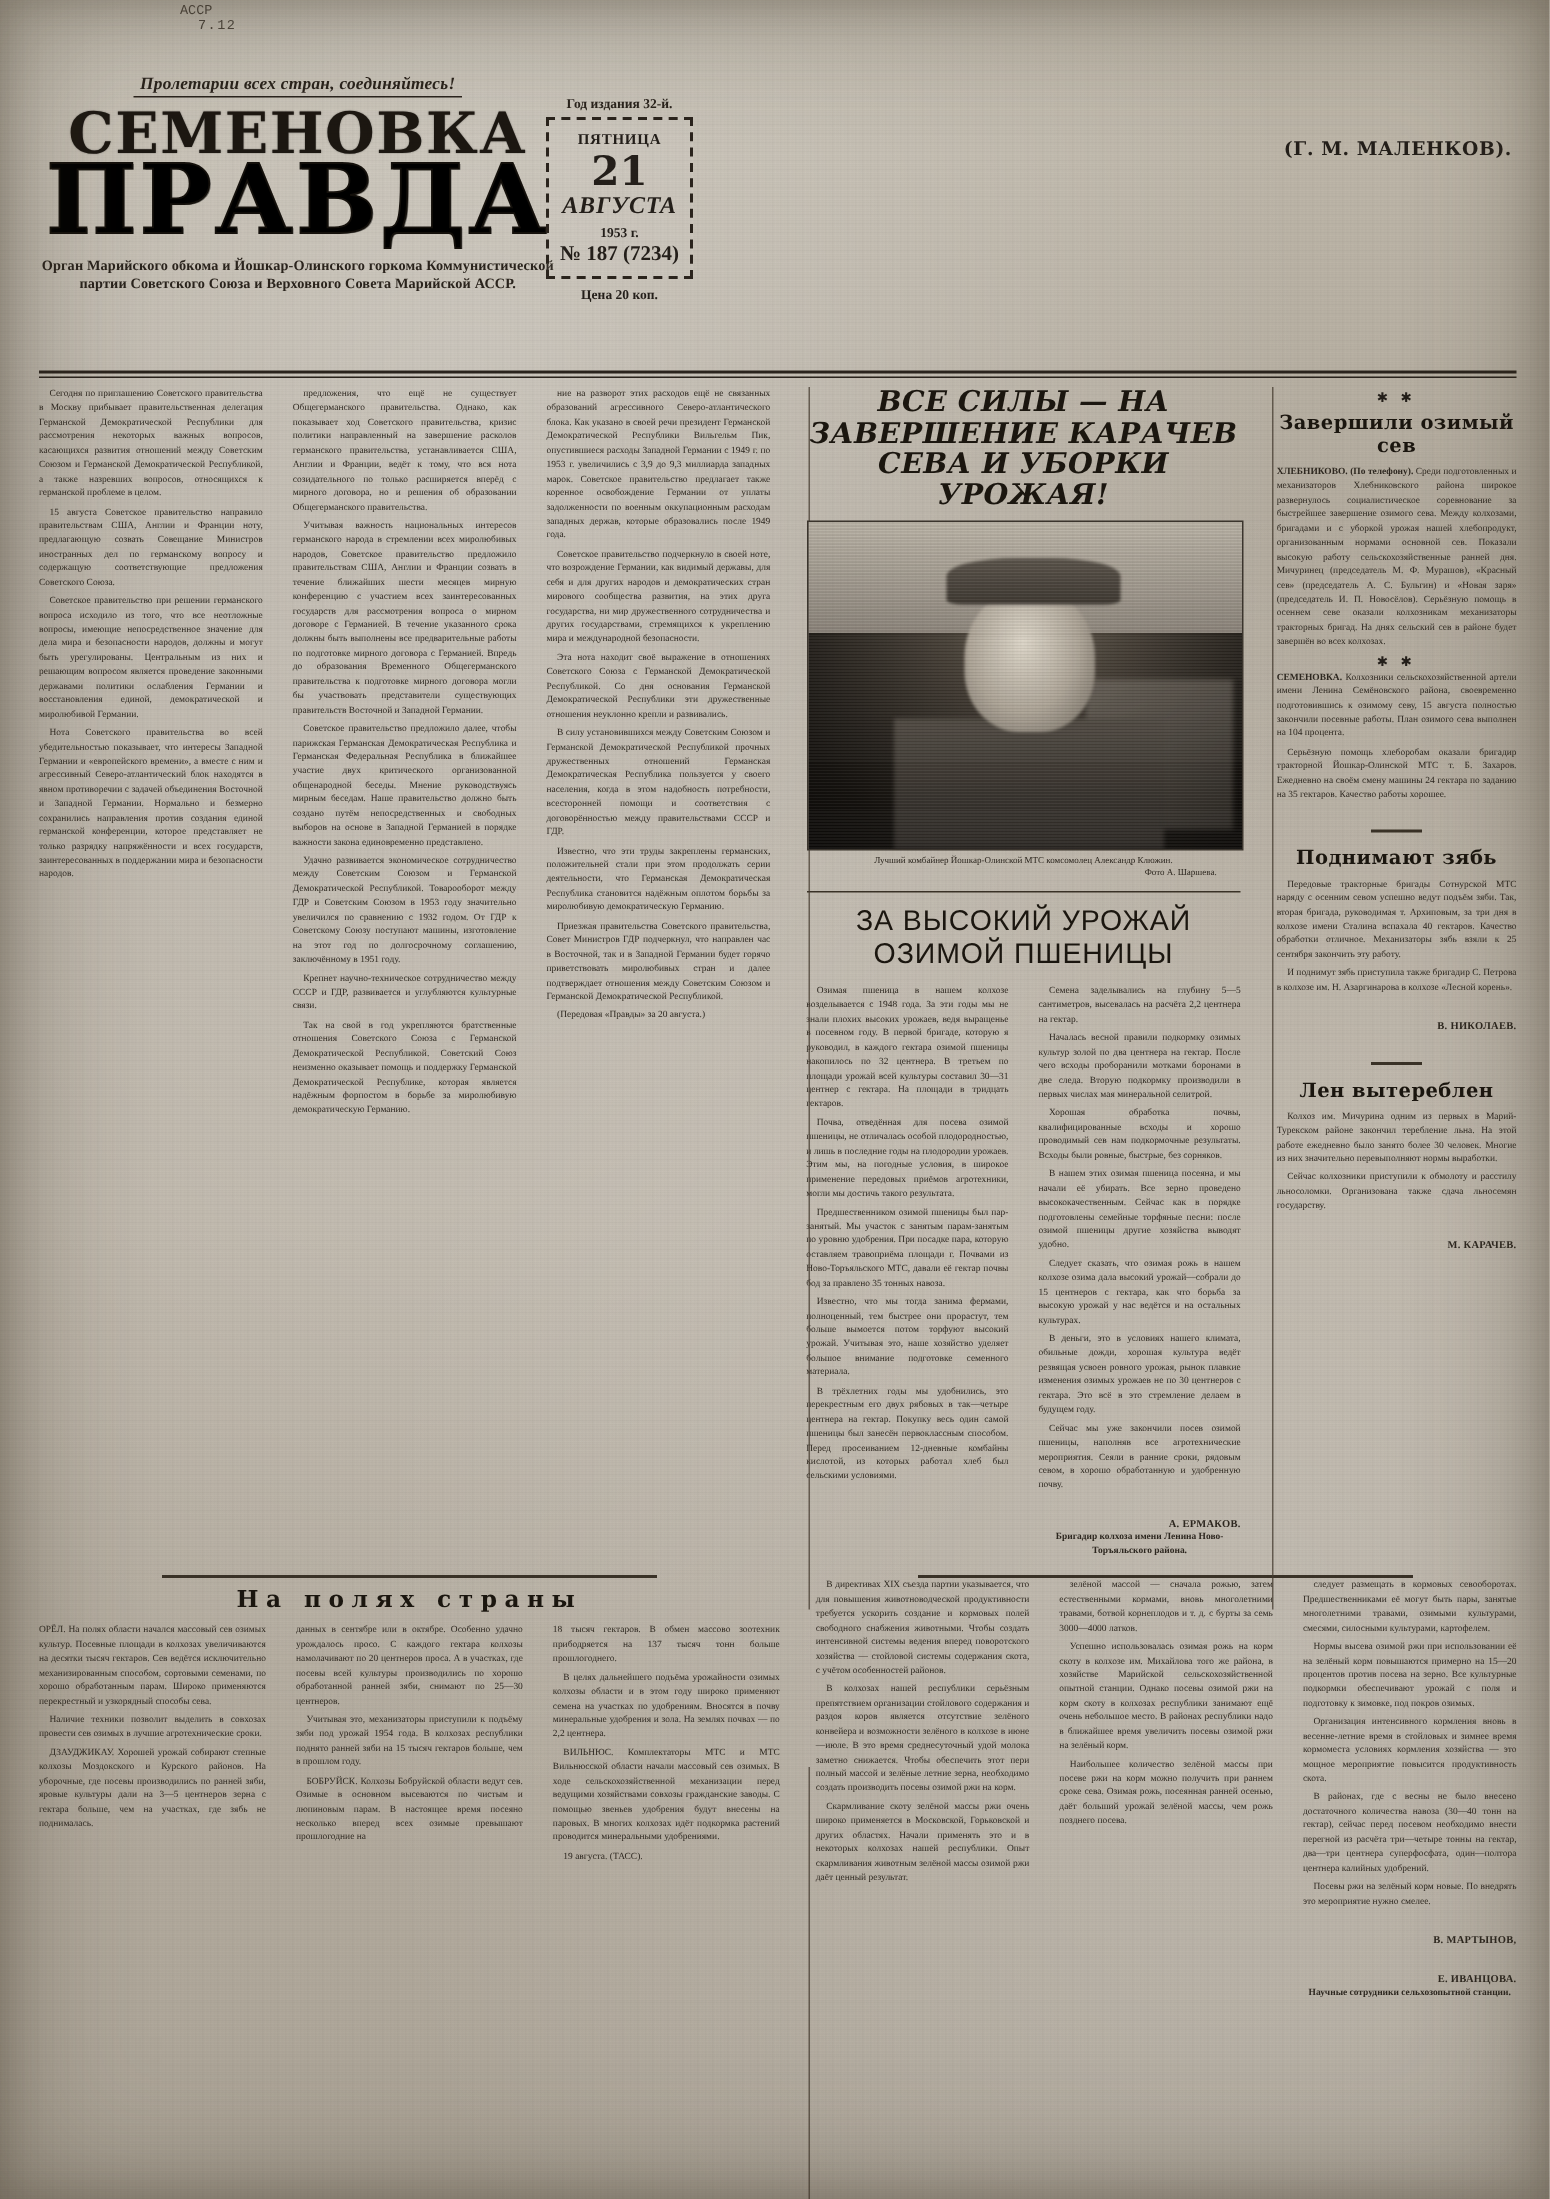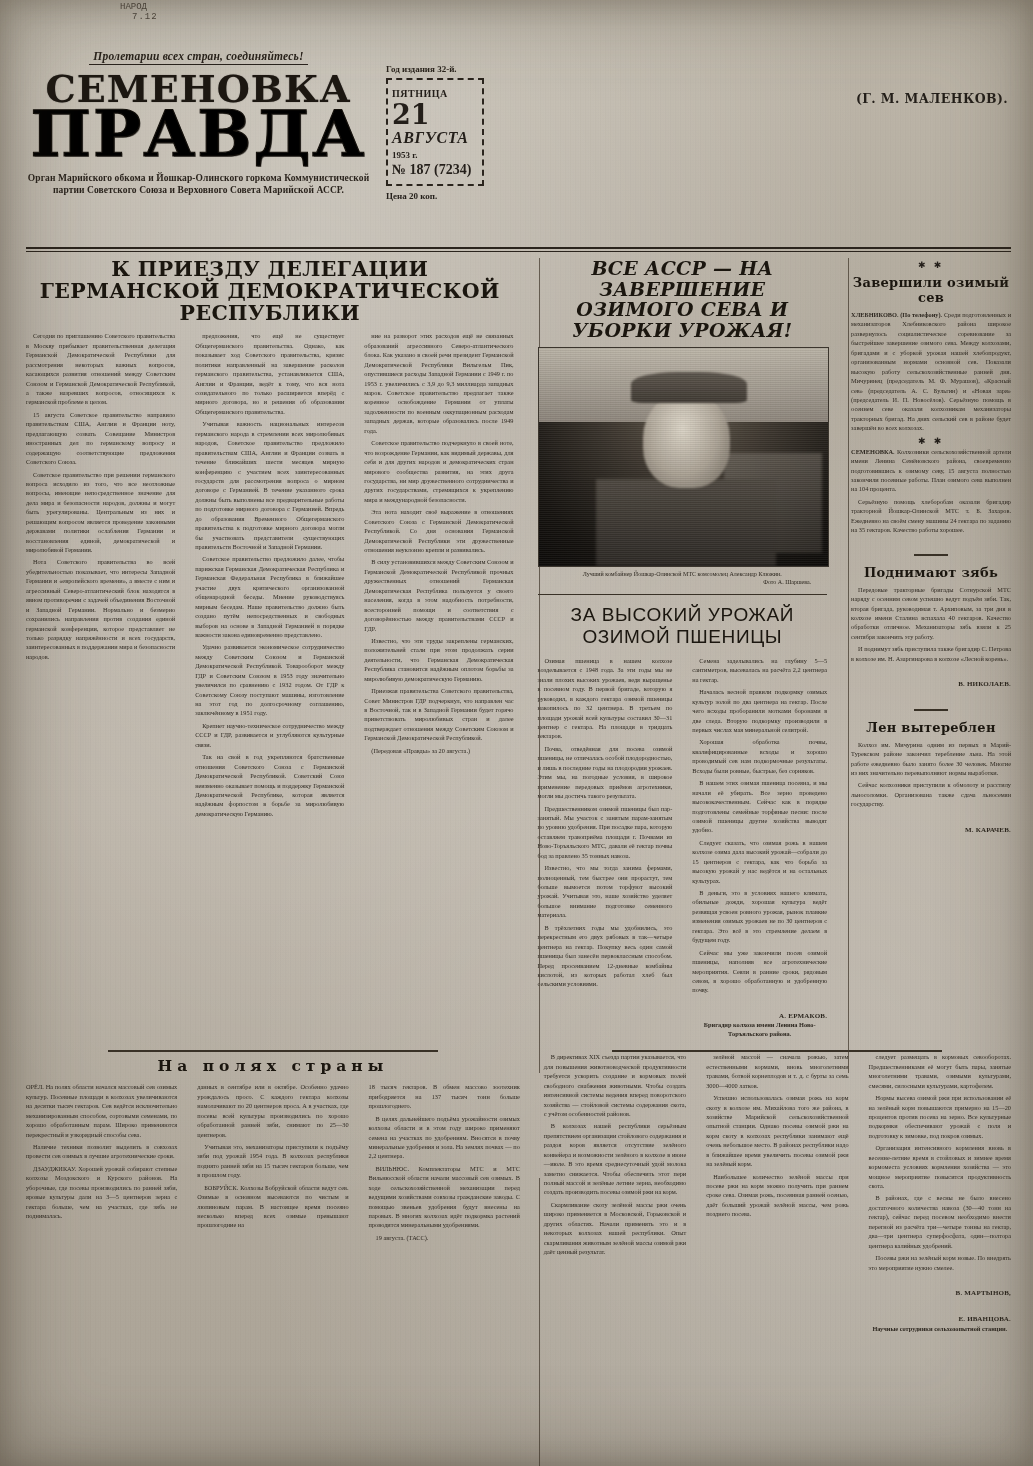--- a/index.html
+++ b/index.html
@@ -58,21 +58,21 @@
     font-size:64px;letter-spacing:2px;line-height:.92;margin-top:-2px;
     color:#000000;
     -webkit-text-stroke:1.2px #14100b;
     text-shadow:1px 1px 0 rgba(0,0,0,.45);
   }
   .mh-sub{
     font-size:9.5px;line-height:1.25;font-weight:bold;margin-top:9px;color:#2b241d;
     letter-spacing:.1px;
   }
 
-  .mh-date{position:absolute;left:360px;top:18px;width:98px;}
+  .mh-date{position:absolute;left:338px;top:18px;width:98px;text-align:center;}
   .year-line{font-size:9px;font-weight:bold;margin-bottom:4px;color:#2b241d;}
   .datebox{
     border:2px dashed #2b241d;padding:8px 4px 6px;background:rgba(255,255,255,.05);
   }
   .dow{font-size:10px;font-weight:bold;letter-spacing:.5px;}
   .dnum{font-family:"DejaVu Serif",serif;font-size:27px;font-weight:bold;line-height:1;margin:2px 0 1px;}
   .dmon{font-size:16px;font-style:italic;font-weight:bold;letter-spacing:.6px;}
   .dyear{font-size:9px;font-weight:bold;margin-top:3px;}
   .dnumber{font-size:14px;font-weight:bold;margin-top:2px;}
   .price{font-size:9px;font-weight:bold;margin-top:5px;}
@@ -162,21 +162,21 @@
   .dateline{font-weight:bold;}
 </style>
 </head>
 <body>
 
 <div class="paper"></div>
 
 <div class="sheet">
 
   <div class="topslug">
-    <div>НАРОД</div>
+    <div>АССР</div>
     <div class="l2">7.12</div>
   </div>
 
   <div class="masthead">
 
     <div class="mh-left">
       <div class="slogan">Пролетарии всех стран, соединяйтесь!</div>
       <div class="title1">СЕМЕНОВКА</div>
       <div class="title2">ПРАВДА</div>
       <div class="mh-sub">Орган Марийского обкома и Йошкар-Олинского горкома Коммунистической партии Советского Союза и Верховного Совета Марийской АССР.</div>
@@ -203,21 +203,20 @@
 
   <div class="content">
 
     <div class="vdiv" style="left:513px;height:815px;"></div>
     <div class="vdiv" style="left:822px;height:815px;"></div>
     <div class="vdiv" style="left:513px;top:920px;height:545px;"></div>
 
     <div style="display:flex;">
 
       <div style="width:500px;padding-right:12px;">
-        <h2 class="hl hl-left">К ПРИЕЗДУ ДЕЛЕГАЦИИ ГЕРМАНСКОЙ ДЕМОКРАТИЧЕСКОЙ РЕСПУБЛИКИ</h2>
         <div class="cols">
           <div class="col mtext">
             <p>Сегодня по приглашению Советского правительства в Москву прибывает правительственная делегация Германской Демократической Республики для рассмотрения некоторых важных вопросов, касающихся развития отношений между Советским Союзом и Германской Демократической Республикой, а также назревших вопросов, относящихся к германской проблеме в целом.</p>
             <p>15 августа Советское правительство направило правительствам США, Англии и Франции ноту, предлагающую созвать Совещание Министров иностранных дел по германскому вопросу и содержащую соответствующие предложения Советского Союза.</p>
             <p>Советское правительство при решении германского вопроса исходило из того, что все неотложные вопросы, имеющие непосредственное значение для дела мира и безопасности народов, должны и могут быть урегулированы. Центральным из них и решающим вопросом является проведение законными державами политики ослабления Германии и восстановления единой, демократической и миролюбивой Германии.</p>
             <p>Нота Советского правительства во всей убедительностью показывает, что интересы Западной Германии и «европейского времени», а вместе с ним и агрессивный Северо-атлантический блок находятся в явном противоречии с задачей объединения Восточной и Западной Германии. Нормально и безмерно сохранились направления против создания единой германской конференции, которое представляет не только разрядку напряжённости и всех государств, заинтересованных в поддержании мира и безопасности народов.</p>
           </div>
           <div class="col mtext">
             <p>предложения, что ещё не существует Общегерманского правительства. Однако, как показывает ход Советского правительства, кризис политики направленный на завершение расколов германского правительства, устанавливается США, Англии и Франции, ведёт к тому, что вся нота созидательного по только расширяется вперёд с мирного договора, но и решения об образовании Общегерманского правительства.</p>
             <p>Учитывая важность национальных интересов германского народа в стремлении всех миролюбивых народов, Советское правительство предложило правительствам США, Англии и Франции созвать в течение ближайших шести месяцев мирную конференцию с участием всех заинтересованных государств для рассмотрения вопроса о мирном договоре с Германией. В течение указанного срока должны быть выполнены все предварительные работы по подготовке мирного договора с Германией. Впредь до образования Временного Общегерманского правительства к подготовке мирного договора могли бы участвовать представители существующих правительств Восточной и Западной Германии.</p>
@@ -232,21 +231,21 @@
             <p>Эта нота находит своё выражение в отношениях Советского Союза с Германской Демократической Республикой. Со дня основания Германской Демократической Республики эти дружественные отношения неуклонно крепли и развивались.</p>
             <p>В силу установившихся между Советским Союзом и Германской Демократической Республикой прочных дружественных отношений Германская Демократическая Республика пользуется у своего населения, когда в этом надобность потребности, всесторонней помощи и соответствия с договорённостью между правительствами СССР и ГДР.</p>
             <p>Известно, что эти труды закреплены германских, положительней стали при этом продолжать серии деятельности, что Германская Демократическая Республика становится надёжным оплотом борьбы за миролюбивую демократическую Германию.</p>
             <p>Приезжая правительства Советского правительства, Совет Министров ГДР подчеркнул, что направлен час в Восточной, так и в Западной Германии будет горячо приветствовать миролюбивых стран и далее подтверждает отношения между Советским Союзом и Германской Демократической Республикой.</p>
             <p>(Передовая «Правды» за 20 августа.)</p>
           </div>
         </div>
       </div>
 
       <div style="width:297px;padding:0 12px;">
-        <h2 class="hl hl-ital">ВСЕ АССР — НА ЗАВЕРШЕНИЕ ОЗИМОГО СЕВА И УБОРКИ УРОЖАЯ!</h2>
+        <h2 class="hl hl-ital">ВСЕ СИЛЫ — НА ЗАВЕРШЕНИЕ КАРАЧЕВ СЕВА И УБОРКИ УРОЖАЯ!</h2>
 
         <div class="photo">
           <div class="sky"></div>
           <div class="mach"></div>
           <div class="body"></div>
           <div class="face"></div>
           <div class="cap"></div>
           <div class="grainy"></div>
         </div>
         <div class="photocap">

